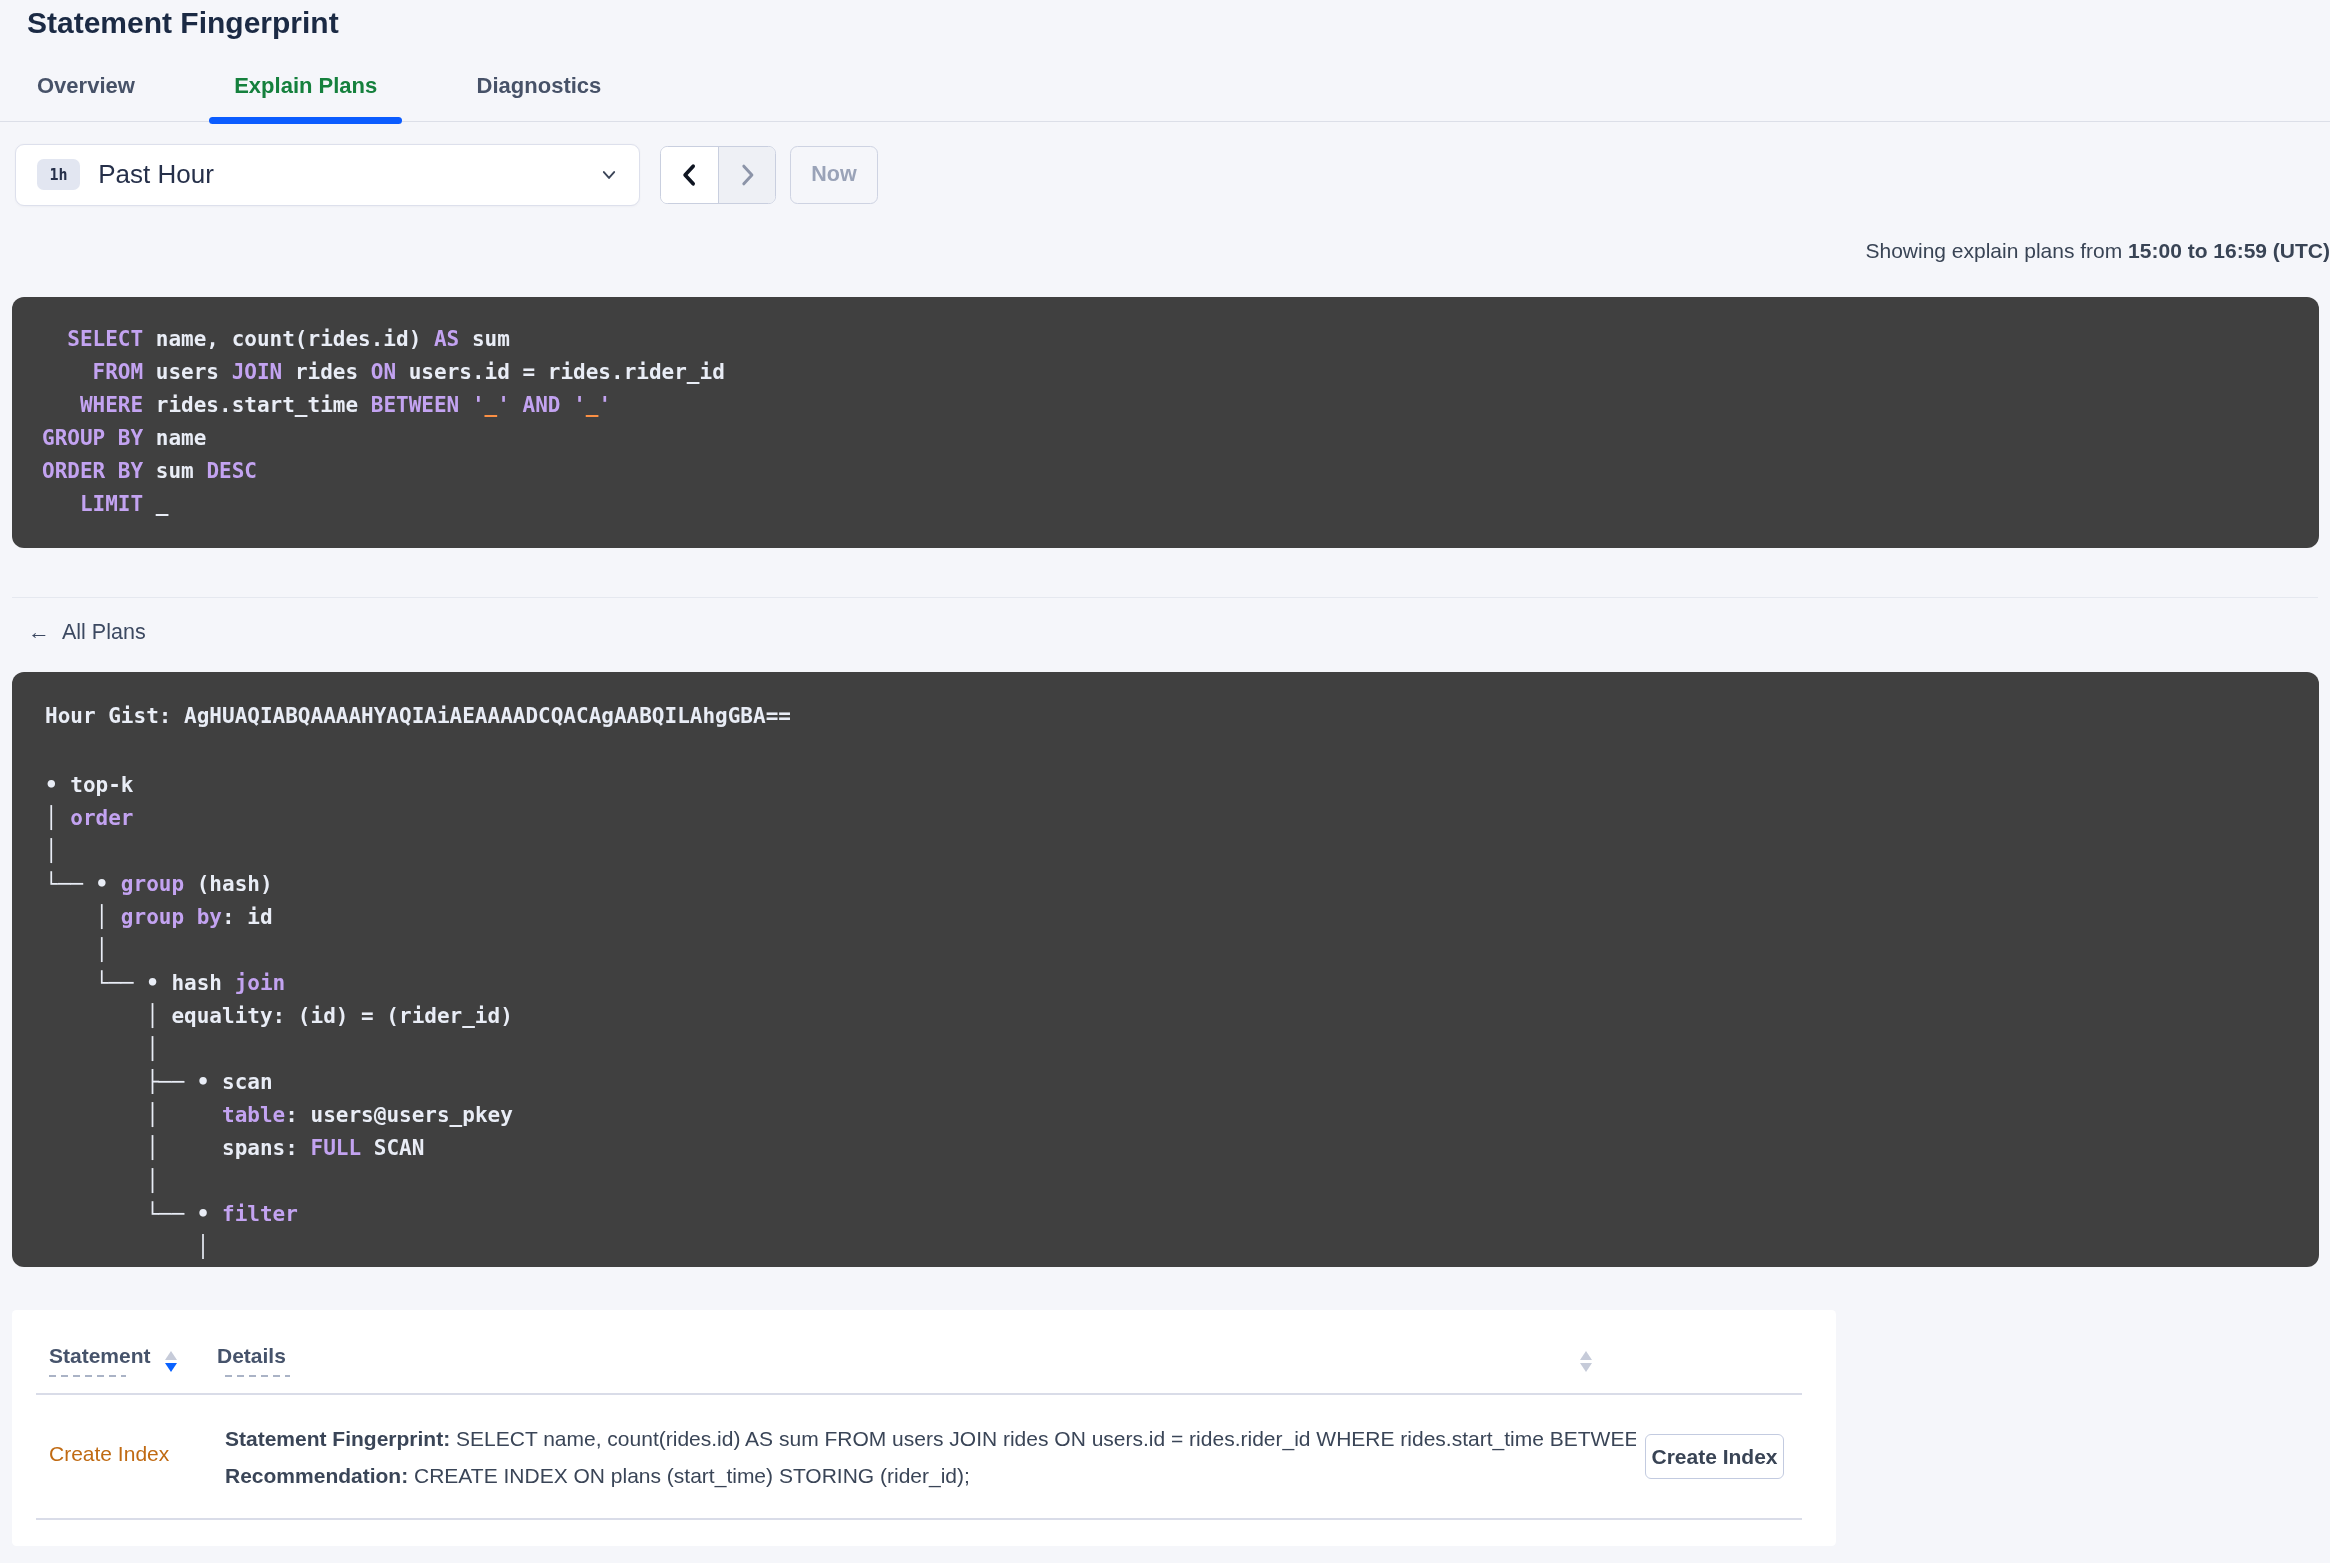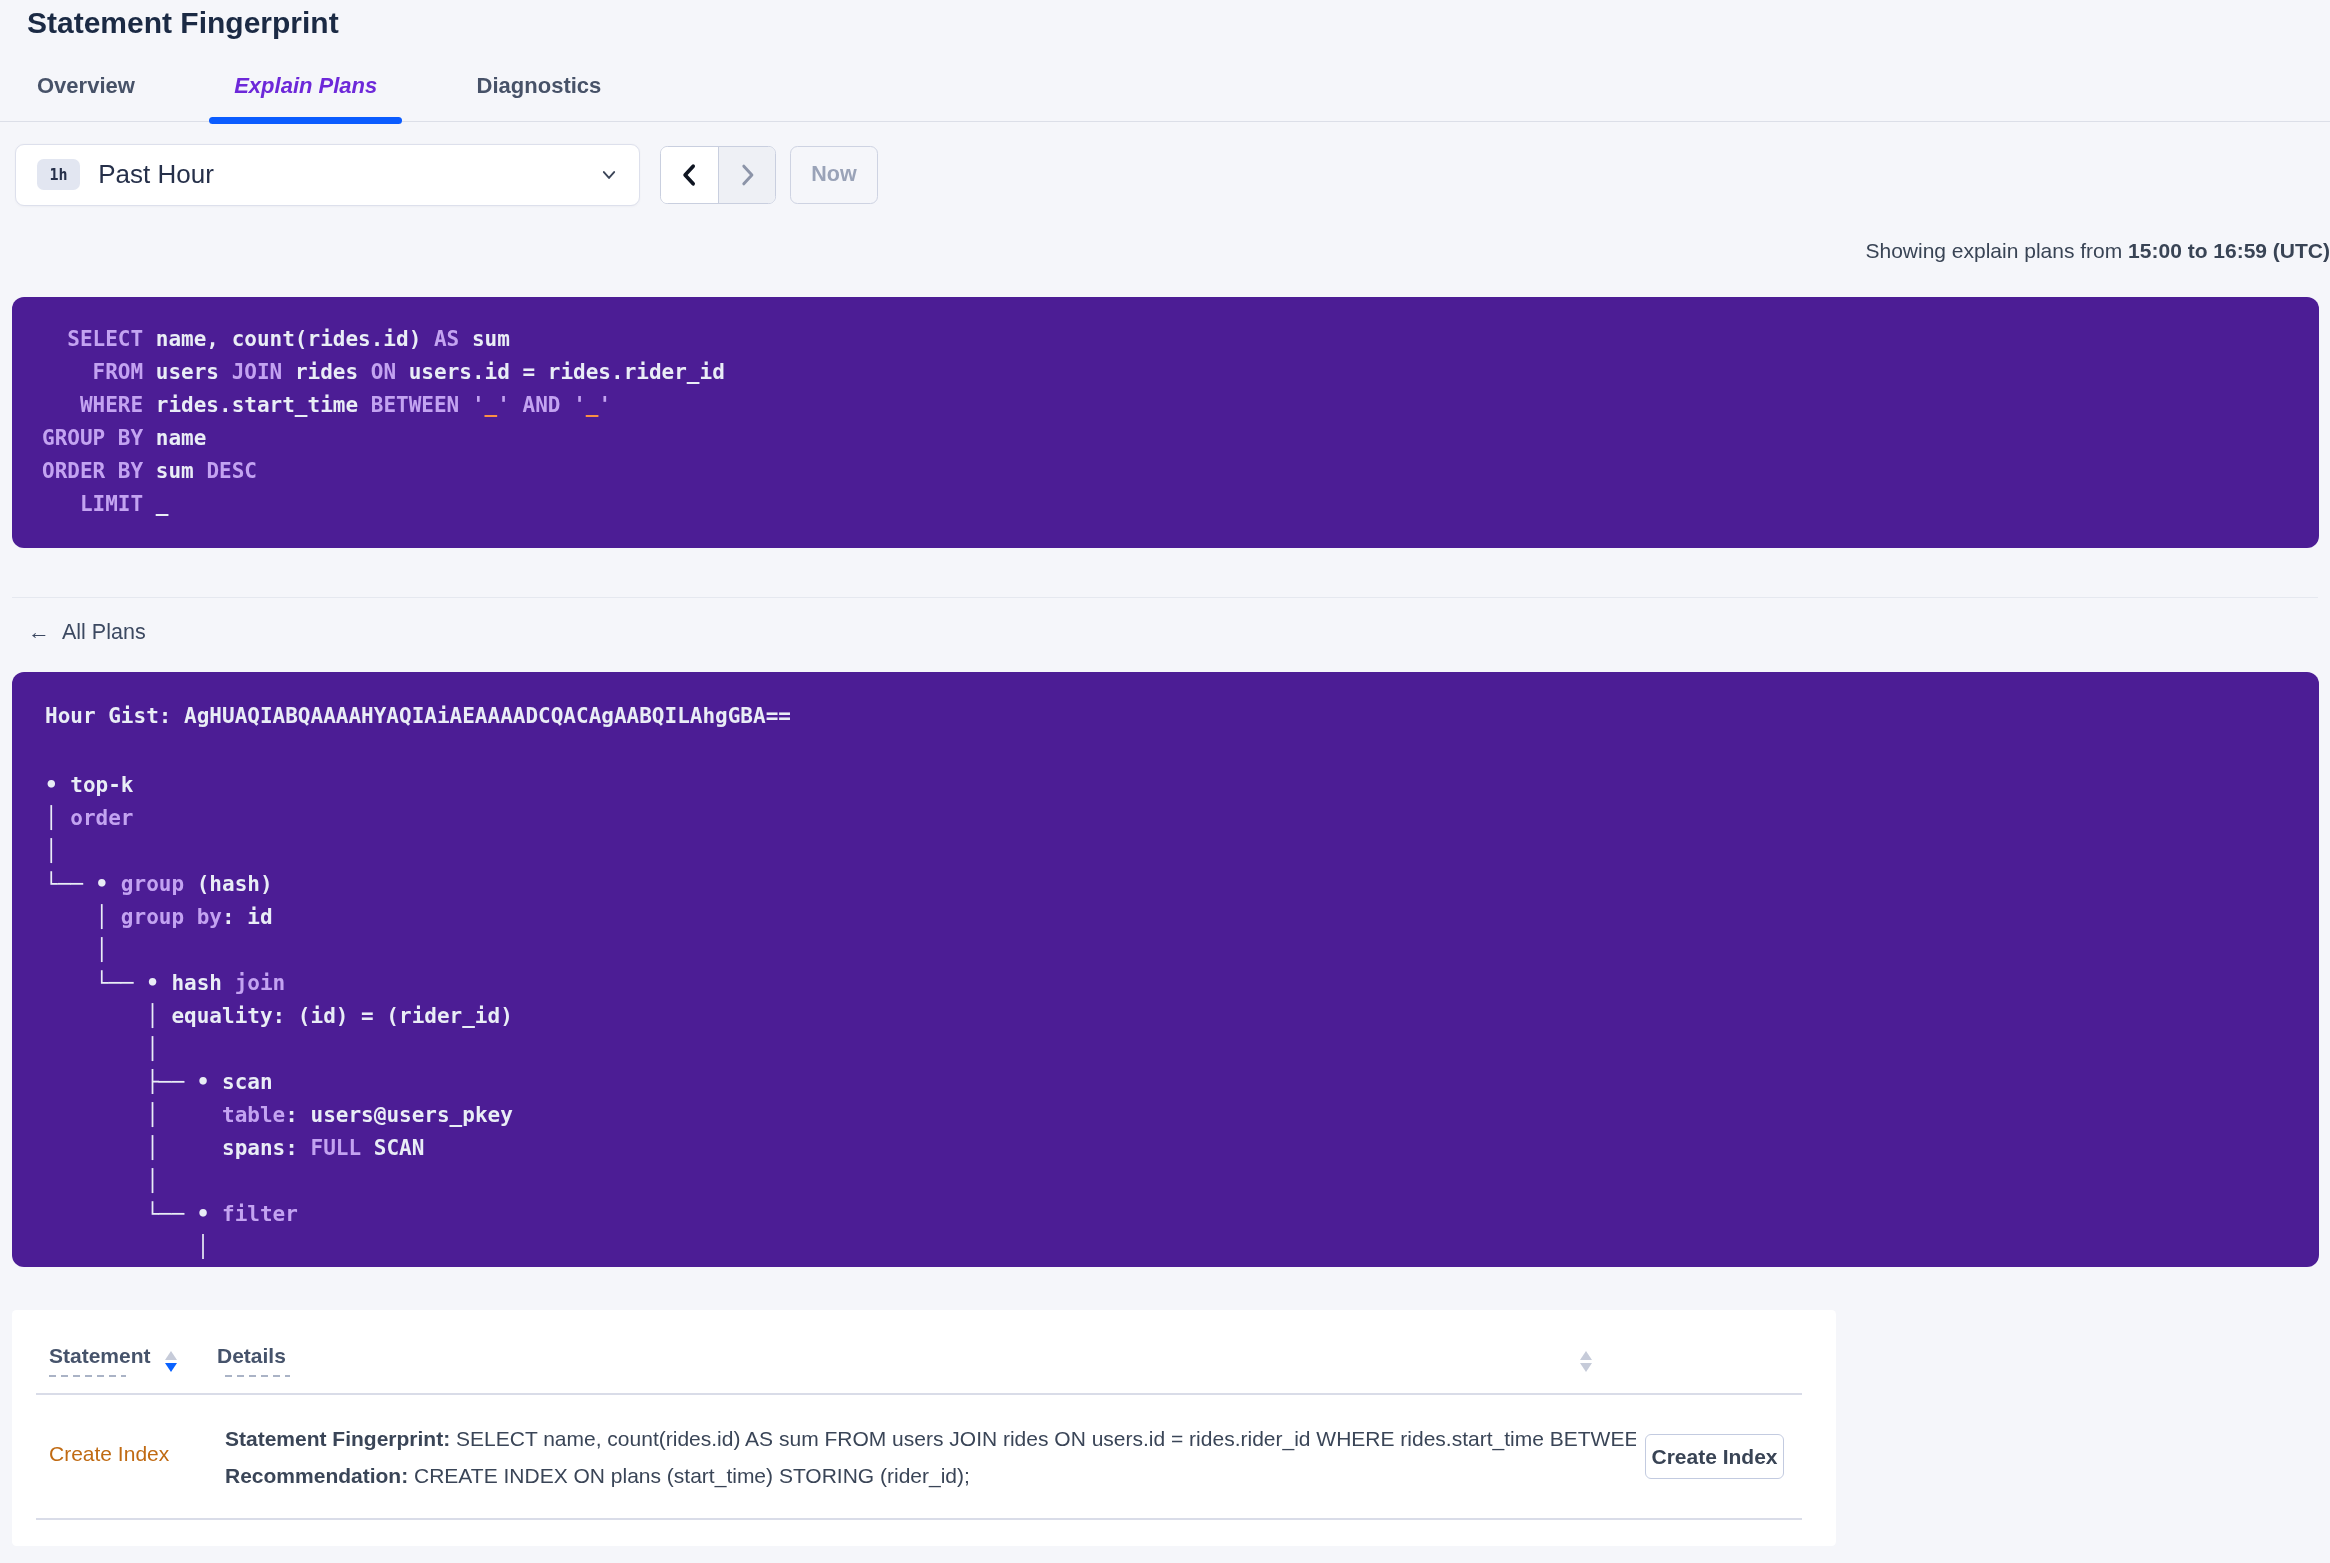--- a/index.html
+++ b/index.html
@@ -21,21 +21,21 @@
     margin-top:31px; padding-left:12px;
     border-bottom:1.5px solid #dcdfe8;
     white-space:nowrap;
   }
   .tab {
     position:relative; display:inline-block;
     padding:0 25px 21px; margin-right:46px;
     font-size:22px; line-height:28px; font-weight:600;
     color:#475268; cursor:pointer;
   }
-  .tab.active { color:#6d28d9;font-style:italic; }
+  .tab.active { color:#15803d; }
   .tab-underline {
     position:absolute; left:0; right:0; bottom:-3px;
     height:6.7px; border-radius:3.7px; background:#0b5cff;
   }
   
   .controls { margin:22px 0 0 15px; display:flex; align-items:center; }
   .dropdown {
     width:625px; height:62px; background:#fff;
     border:1.5px solid #dde0ec; border-radius:9px;
     display:flex; align-items:center; cursor:pointer;
@@ -65,21 +65,21 @@
     background:transparent; border:1.5px solid #ced3e2; border-radius:7.4px;
     font-family:"Liberation Sans", sans-serif;
     font-size:21.5px; font-weight:600; color:#9aa3b8; cursor:pointer;
   }
   
   .info-line { margin:33px 0 0 15px; font-size:21px; color:#394455;text-align:right; }
   .info-line b { font-weight:700; }
   
   .codeblock {
     margin:0 12px; width:2307px;
-    background:#4c1d95; border-radius:12px;
+    background:#404040; border-radius:12px;
     overflow:hidden;
   }
   .sql-block { margin-top:34px; height:251px; padding:26px 0 0 30px; }
   .plan-block { margin-top:27px; height:595px; padding:28px 0 0 33px; }
   .cl {
     white-space:pre; min-height:33px; line-height:33px;
     font-family:"DejaVu Sans Mono", monospace;
     font-size:21px; font-weight:700; color:#e9edf6;
   }
   .c-k { color:#c3a3f1; }

